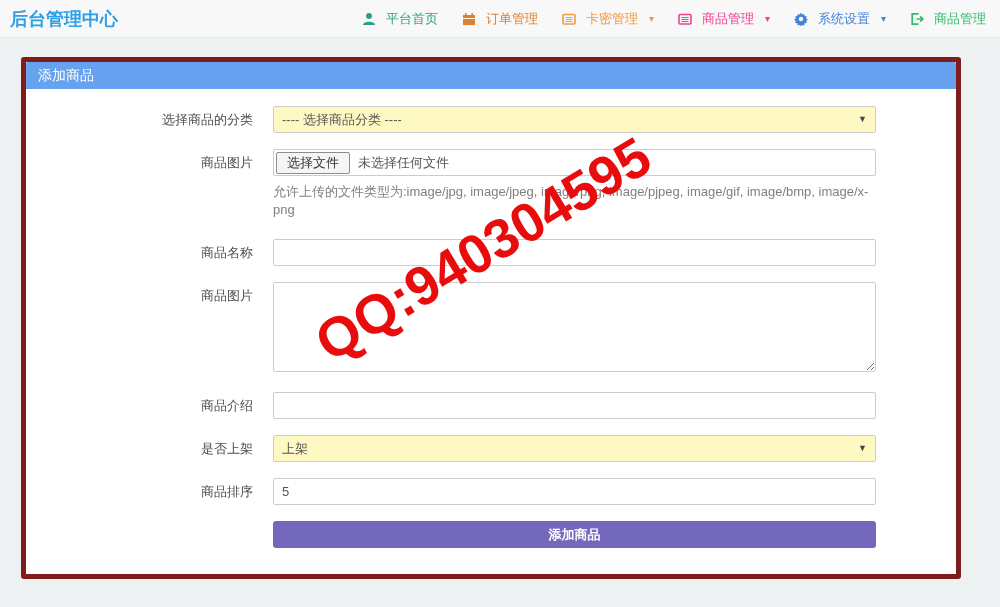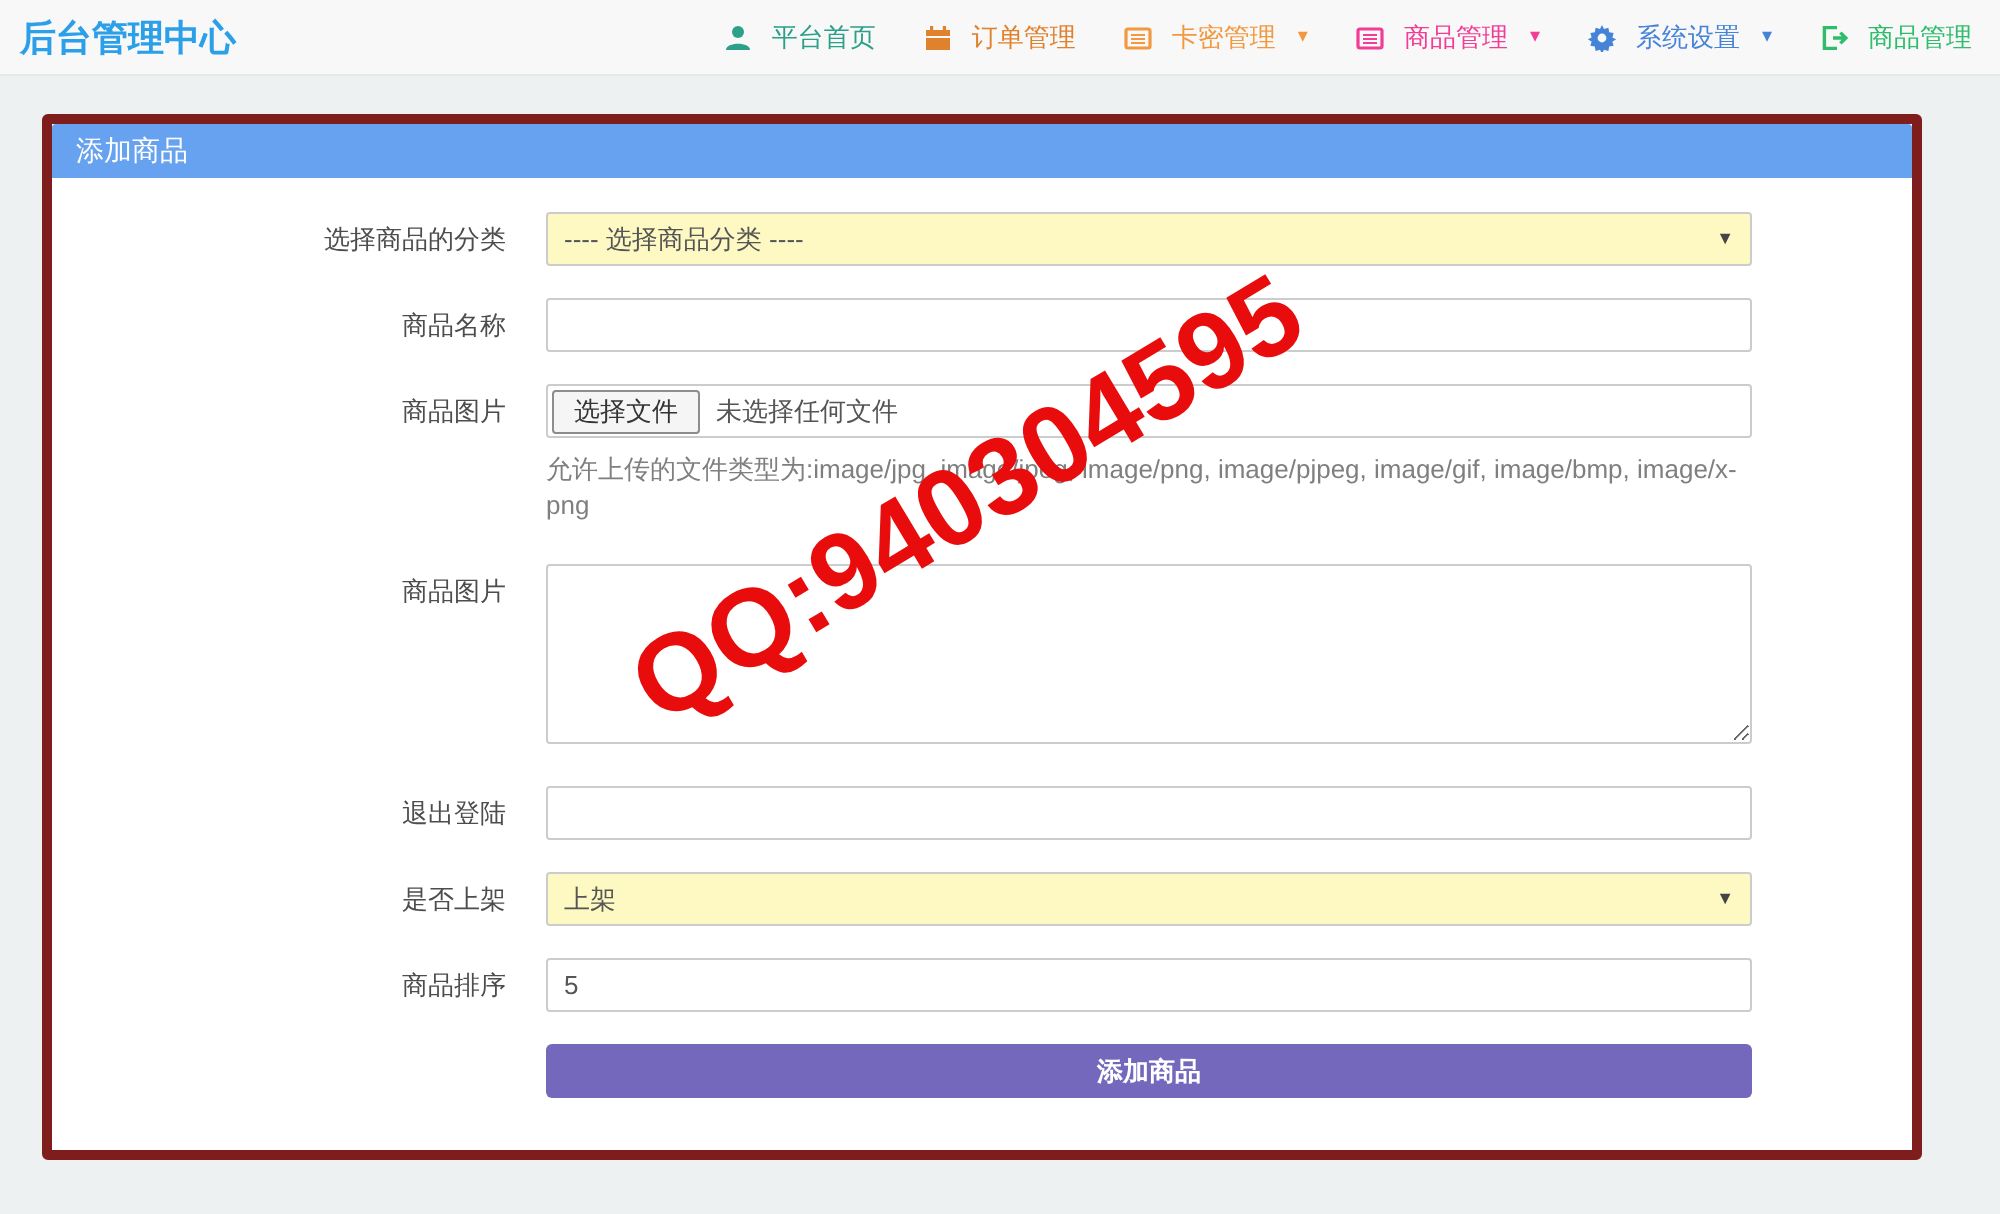--- a/index.html
+++ b/index.html
@@ -173,47 +173,47 @@
       <div class="control">
         <div class="select-wrap">
           <select>
             <option>---- 选择商品分类 ----</option>
           </select>
           <span class="select-caret">▼</span>
         </div>
       </div>
     </div>
 
-    <div class="form-row">
-      <div class="form-label">商品名称</div>
-      <div class="control">
-        <input class="text-input" type="text" value="" style="">
-      </div>
-    </div>
-
     <div class="form-row image-row">
       <div class="form-label">商品图片</div>
       <div class="control">
         <div class="file-box">
           <button class="file-btn">选择文件</button>
           <span class="file-status">未选择任何文件</span>
         </div>
         <div class="help-text">允许上传的文件类型为:image/jpg, image/jpeg, image/png, image/pjpeg, image/gif, image/bmp, image/x-png</div>
       </div>
     </div>
 
     <div class="form-row">
+      <div class="form-label">商品名称</div>
+      <div class="control">
+        <input class="text-input" type="text" value="" style="">
+      </div>
+    </div>
+
+    <div class="form-row">
       <div class="form-label">商品图片</div>
       <div class="control">
         <textarea class="area" style=""></textarea>
       </div>
     </div>
 
     <div class="form-row">
-      <div class="form-label">退出登陆</div>
+      <div class="form-label">商品介绍</div>
       <div class="control">
         <input class="text-input" type="text" value="" style="">
       </div>
     </div>
 
     <div class="form-row">
       <div class="form-label">是否上架</div>
       <div class="control">
         <div class="select-wrap">
           <select>

